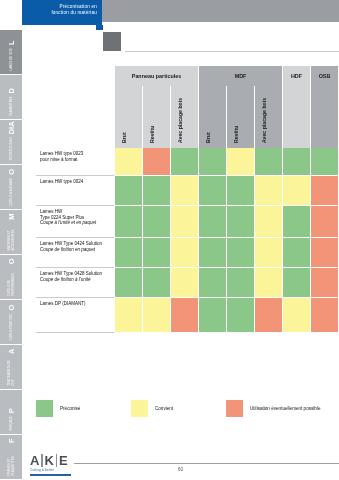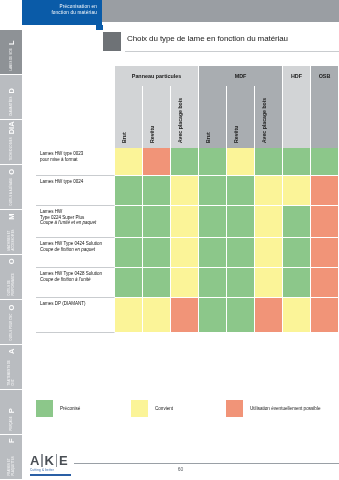--- a/index.html
+++ b/index.html
@@ -188,21 +188,20 @@
 <div id="headerblue">
   <div class="ht">
     <div>Préconisation  en</div>
     <div>fonction du matériau</div>
   </div>
 </div>
 <div id="bluenotch"></div>
 
 <div id="titlebox">
   <div id="titlesq"></div>
-  <div id="titletxt">Choix du type de lame en fonction du matériau</div>
   <div id="titlerule"></div>
 </div>
 
 <div id="sidebar">
     <div class="tab" style="top: 0px; height: 44px; background: rgb(142, 146, 150);">
       <div class="tab-inner" style="width: 37px;">
         <span class="tab-word">LAMES DE SCIE</span>
         <span class="tab-letter">L</span>
       </div>
     </div>

